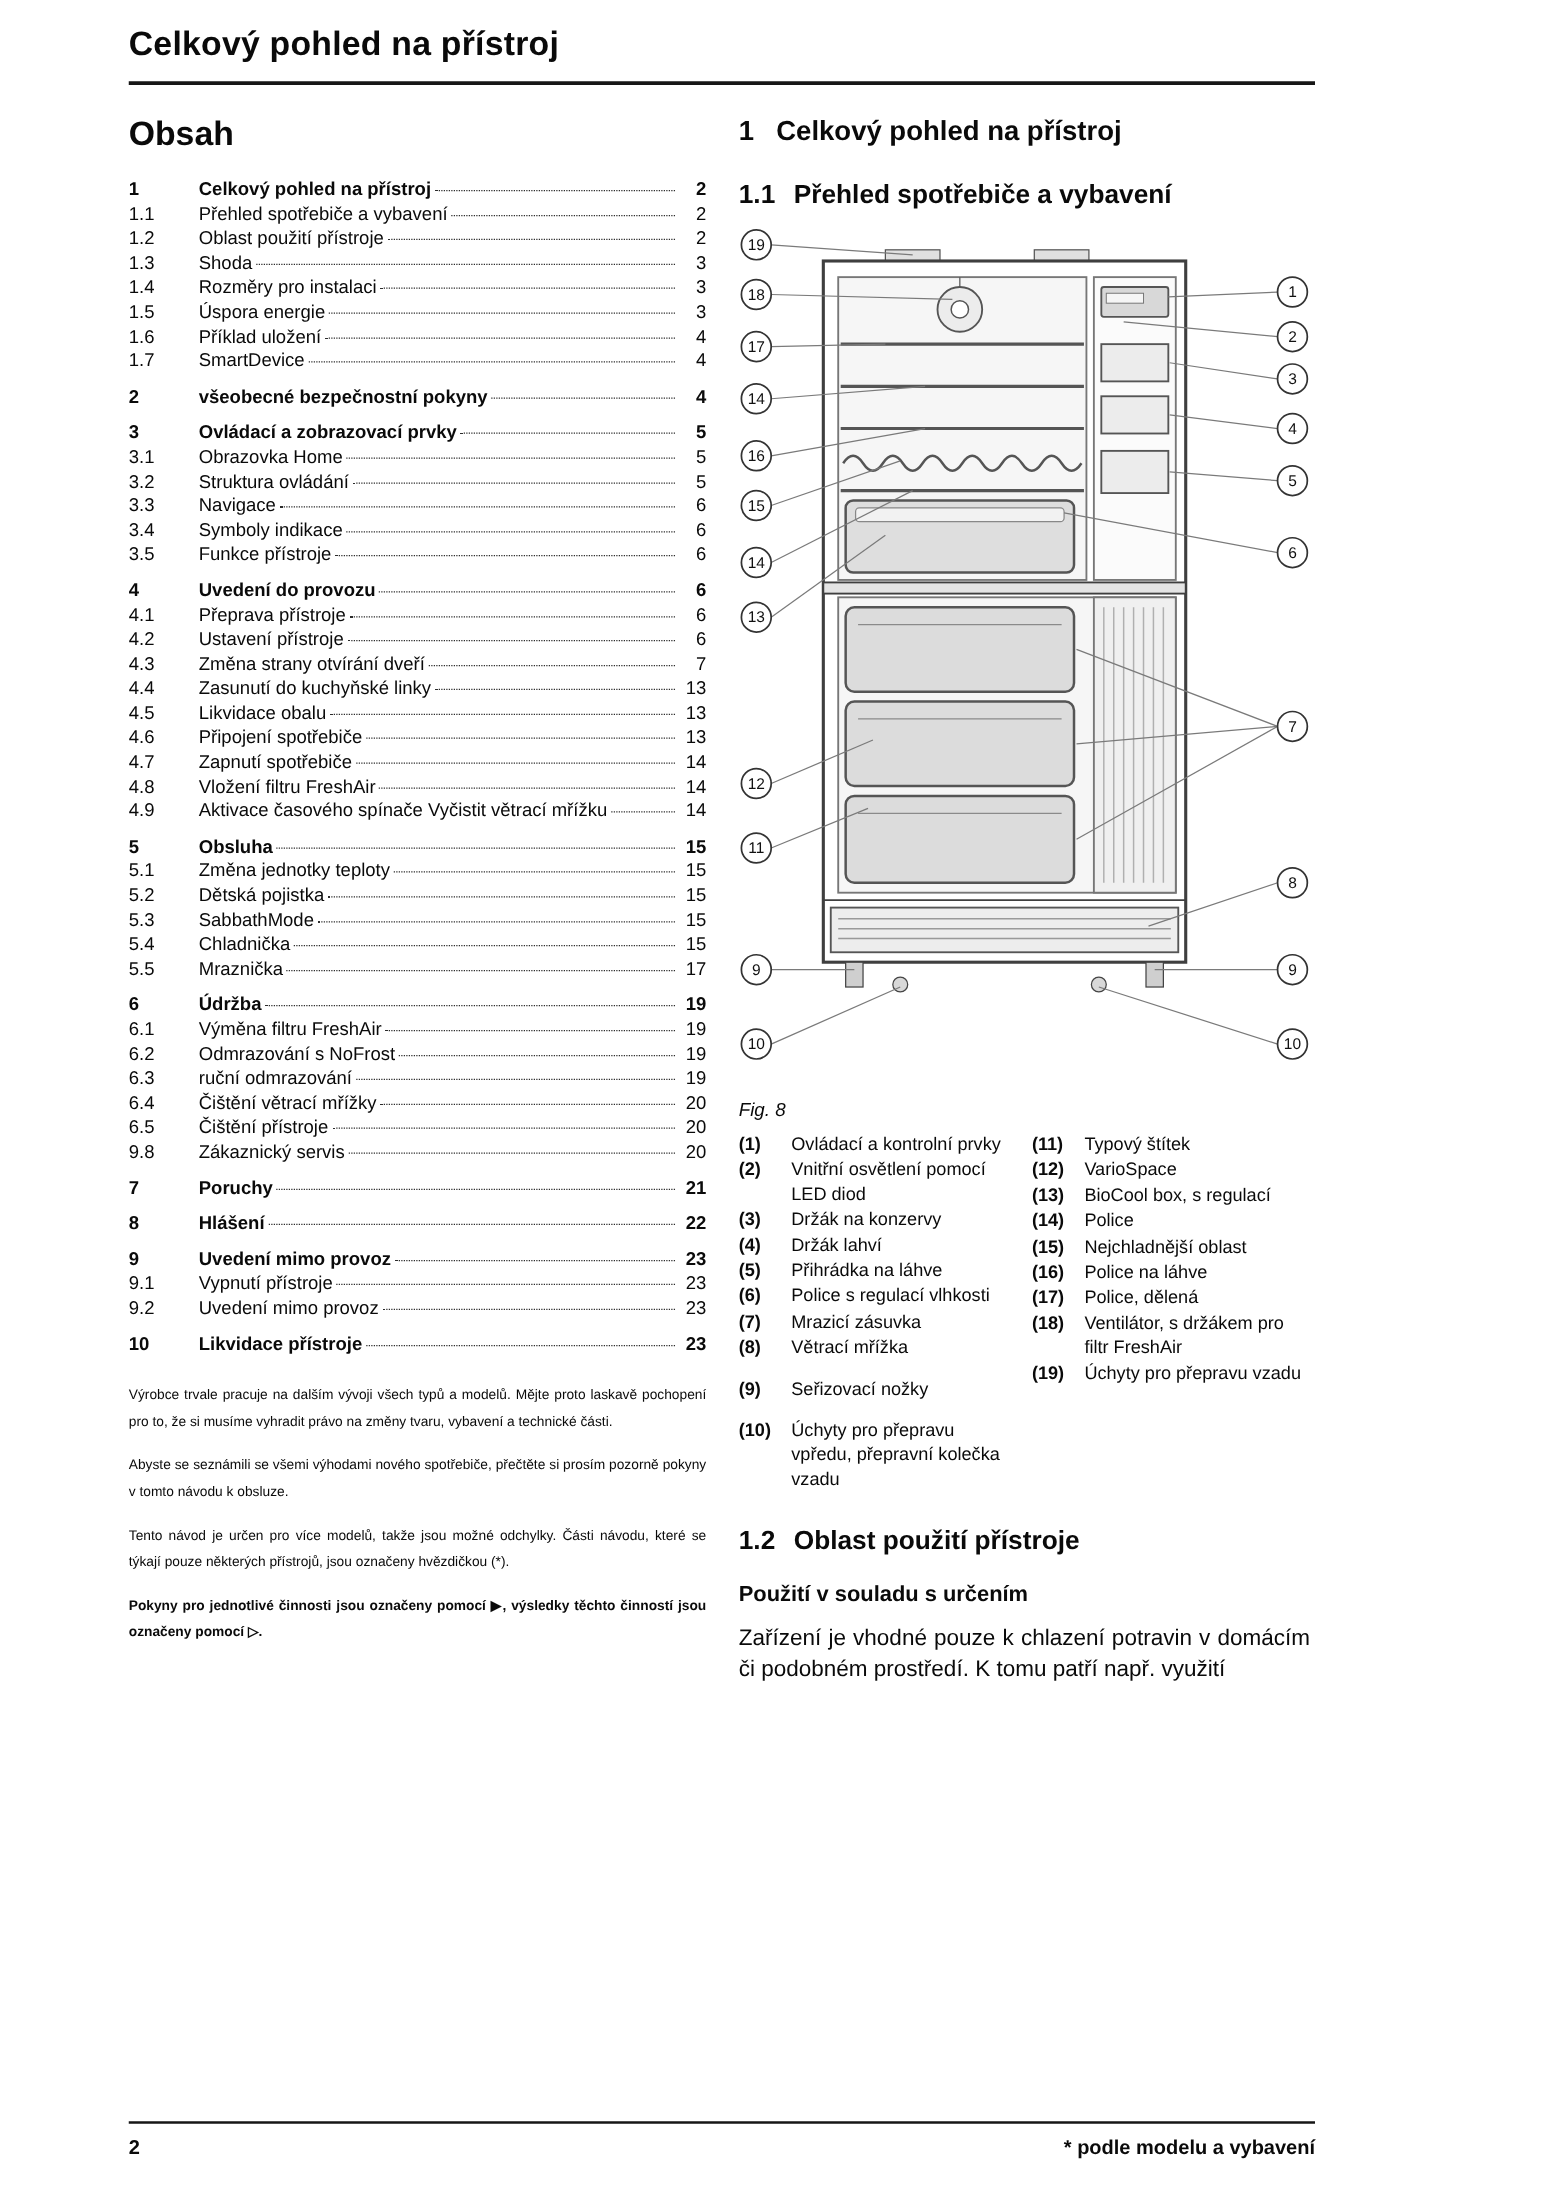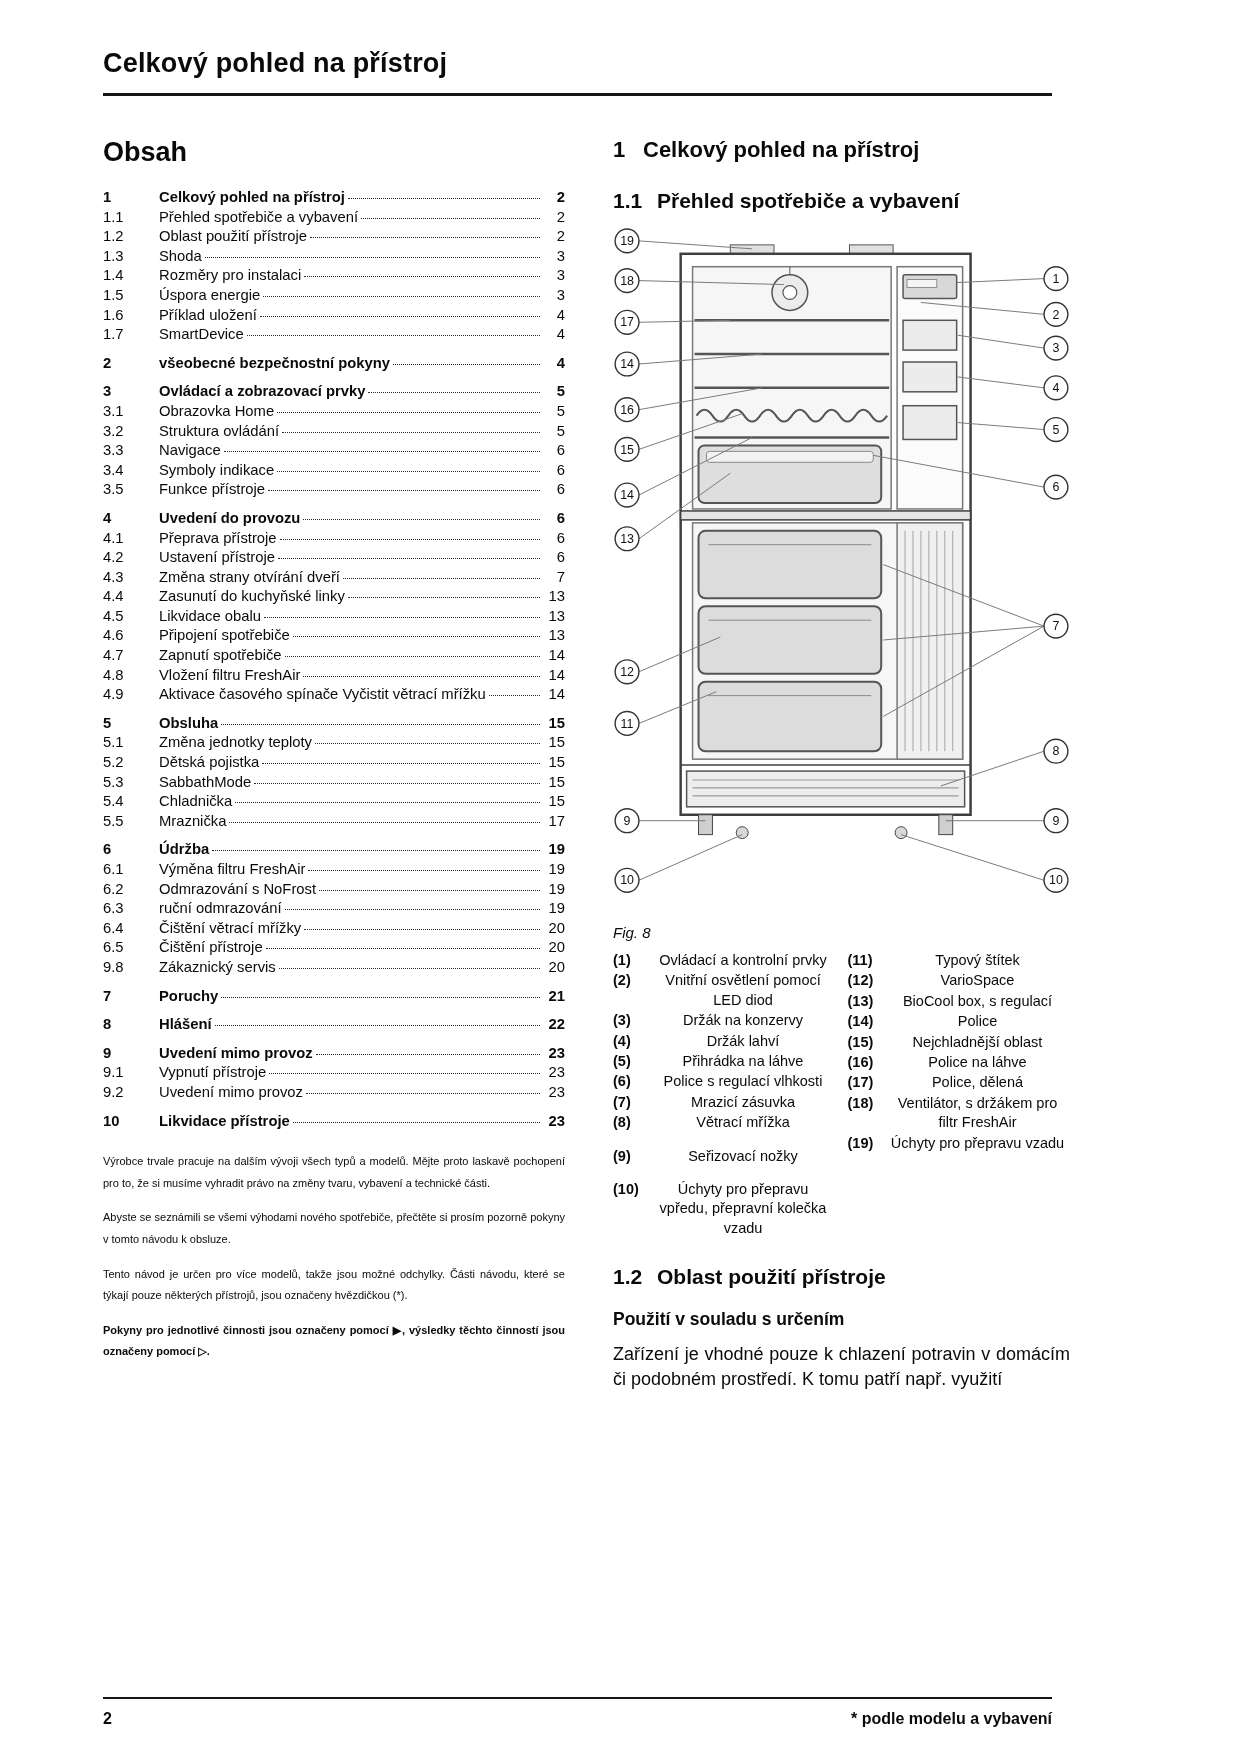--- a/index.html
+++ b/index.html
@@ -1,28 +1,28 @@
 <!DOCTYPE html>
 <html><head>
 <meta charset="utf-8">
 <style>
   * { margin:0; padding:0; box-sizing:border-box; }
   html,body { background:#ffffff; }
   body {
     width:1240px; height:1754px; position:relative; overflow:hidden;
     font-family:"Liberation Sans", sans-serif; color:#0a0a0a;
   }
-  .page { position:absolute; inset:0; padding:48px 188px 0 103px; }
+  .page { position:absolute; inset:0; padding:20px 188px 0 103px; }
 
   
   .header { border-bottom:3px solid #161616; padding-bottom:14px; }
   .header-title { font-size:27px; font-weight:bold; letter-spacing:.2px; }
 
   
-  .columns { display:flex; gap:48px; margin-top:41px; }
+  .columns { display:flex; gap:26px; margin-top:24px; }
   .col-left  { width:462px; flex:none; }
   .col-right { width:457px; flex:none; }
 
   
   .toc-title { font-size:27px; font-weight:bold; margin-bottom:20px; }
   .toc-row { display:flex; align-items:baseline; font-size:14.8px; line-height:19.6px; }
   .toc-row.bold { font-weight:bold; }
   .toc-row.gap { margin-top:9px; }
   .toc-num { flex:none; width:56px; }
   .toc-label { flex:none; max-width:336px; }
@@ -43,21 +43,21 @@
 
   
   .figure { margin-top:12px; }
   .fig-caption { font-style:italic; font-size:15px; margin-top:0px; }
 
   
   .legend { display:grid; grid-template-columns:1fr 1fr; column-gap:12px; margin-top:10px; }
   .legend-item { display:flex; font-size:14.5px; line-height:19.4px; margin-bottom:1px; }
   .legend-item.gap { margin-top:14px; }
   .legend-num { font-weight:bold; flex:none; width:42px; }
-  .legend-text { flex:1; max-width:176px;text-align:center; }
+  .legend-text { flex:1; max-width:176px; }
 
   
   .note { border-top:1.2px solid #3a3a3a; border-bottom:1.2px solid #3a3a3a; margin-top:16px; padding:7px 0 11px; }
   .note-title { font-weight:bold; font-size:16px; margin-bottom:4px; }
   .note-row { display:flex; font-size:14.6px; line-height:19.6px; }
   .note-bullet { flex:none; width:19px; }
 
   .body-text { font-size:18px; line-height:25px; text-align:justify; margin-top:12px; }
 
   

